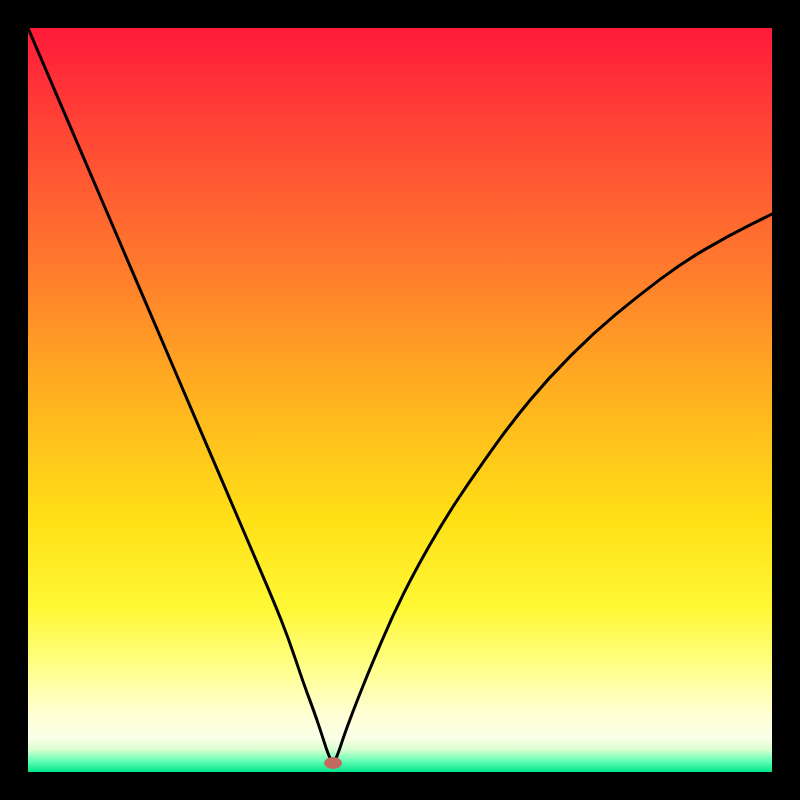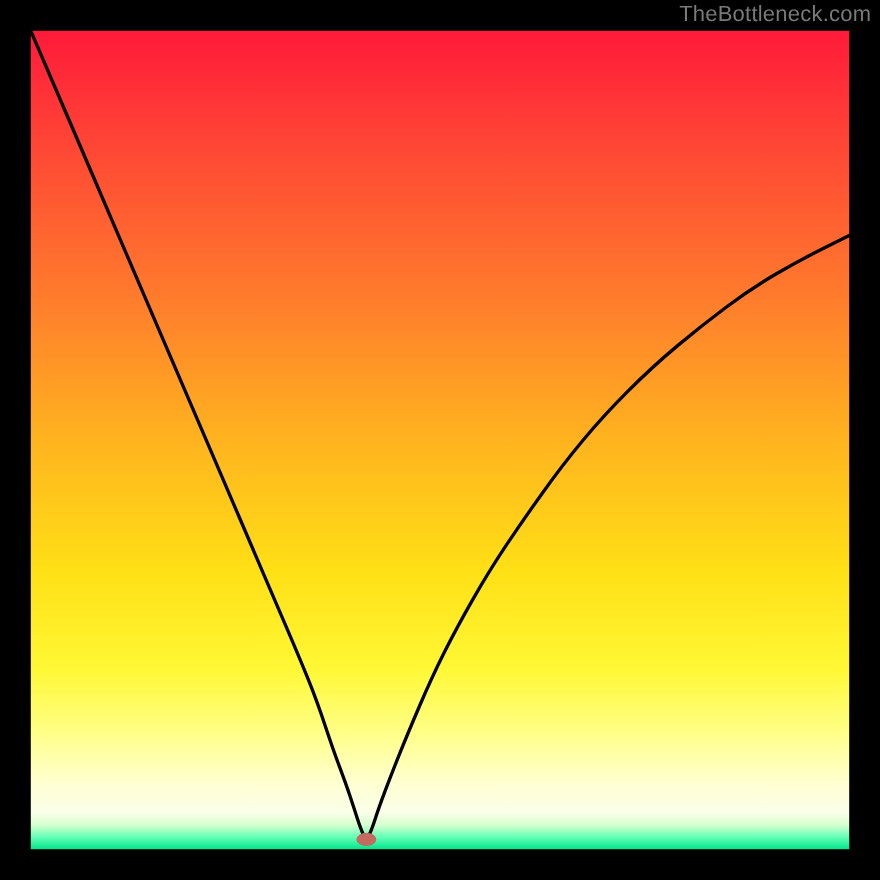--- a/index.html
+++ b/index.html
@@ -54,14 +54,13 @@
 
     <rect x="0" y="0" width="800" height="800" fill="#000000"></rect>
 
     <rect id="plot-bg" x="28" y="28" width="744" height="744" fill="url(#bg-grad)"></rect>
 
     <path id="curve-path" fill="none" stroke="#000000" stroke-width="3" stroke-linejoin="round" stroke-linecap="round" d="M 28 28 Q 50.32 80.07999999999996 61.480000000000004 106.11999999999999 Q 72.64 132.16000000000003 83.8 158.2 Q 94.96 184.23999999999998 106.12 210.28 Q 117.28 236.32000000000002 128.44 262.36 Q 139.6 288.4 150.76 314.44 Q 161.92 340.48 173.07999999999998 366.52 Q 184.23999999999998 392.56 195.39999999999998 418.6 Q 206.56 444.64000000000004 217.72000000000003 470.68000000000006 Q 228.88000000000002 496.72 240.04000000000002 522.76 Q 251.2 548.8 262.36 574.8399999999999 Q 273.52 600.88 280.96 619.48 Q 288.4 638.08 295.84 660.4000000000001 Q 303.28 682.72 308.86 697.6 Q 314.44 712.48 318.15999999999997 723.64 Q 321.88 734.8 324.856 744.0999999999999 Q 327.832 753.4 330.436 758.98 Q 333.03999999999996 764.56 335.644 758.98 Q 338.24800000000005 753.4 341.22400000000005 744.0999999999999 Q 344.2 734.8 349.78 719.9200000000001 Q 355.36 705.0400000000001 362.8 686.44 Q 370.24 667.84 381.4 641.8 Q 392.56 615.76 403.72 593.44 Q 414.88 571.12 429.76 545.0799999999999 Q 444.64000000000004 519.04 459.52 496.71999999999997 Q 474.4 474.4 493 448.36 Q 511.6 422.32 530.2 400 Q 548.8 377.68 571.12 355.36 Q 593.44 333.04 615.76 314.44 Q 638.0799999999999 295.84 660.4 279.09999999999997 Q 682.72 262.35999999999996 705.04 249.33999999999997 Q 727.36 236.32000000000002 749.6800000000001 225.16000000000003 T 772 214"></path>
 
     <ellipse id="optimum-dot" rx="9" ry="6" cx="333.03999999999996" cy="763.072" fill="#c46a5f"></ellipse>
   </svg>
 
-  <div class="watermark">TheBottleneck.com</div>
 </div>
 
 </body></html>

